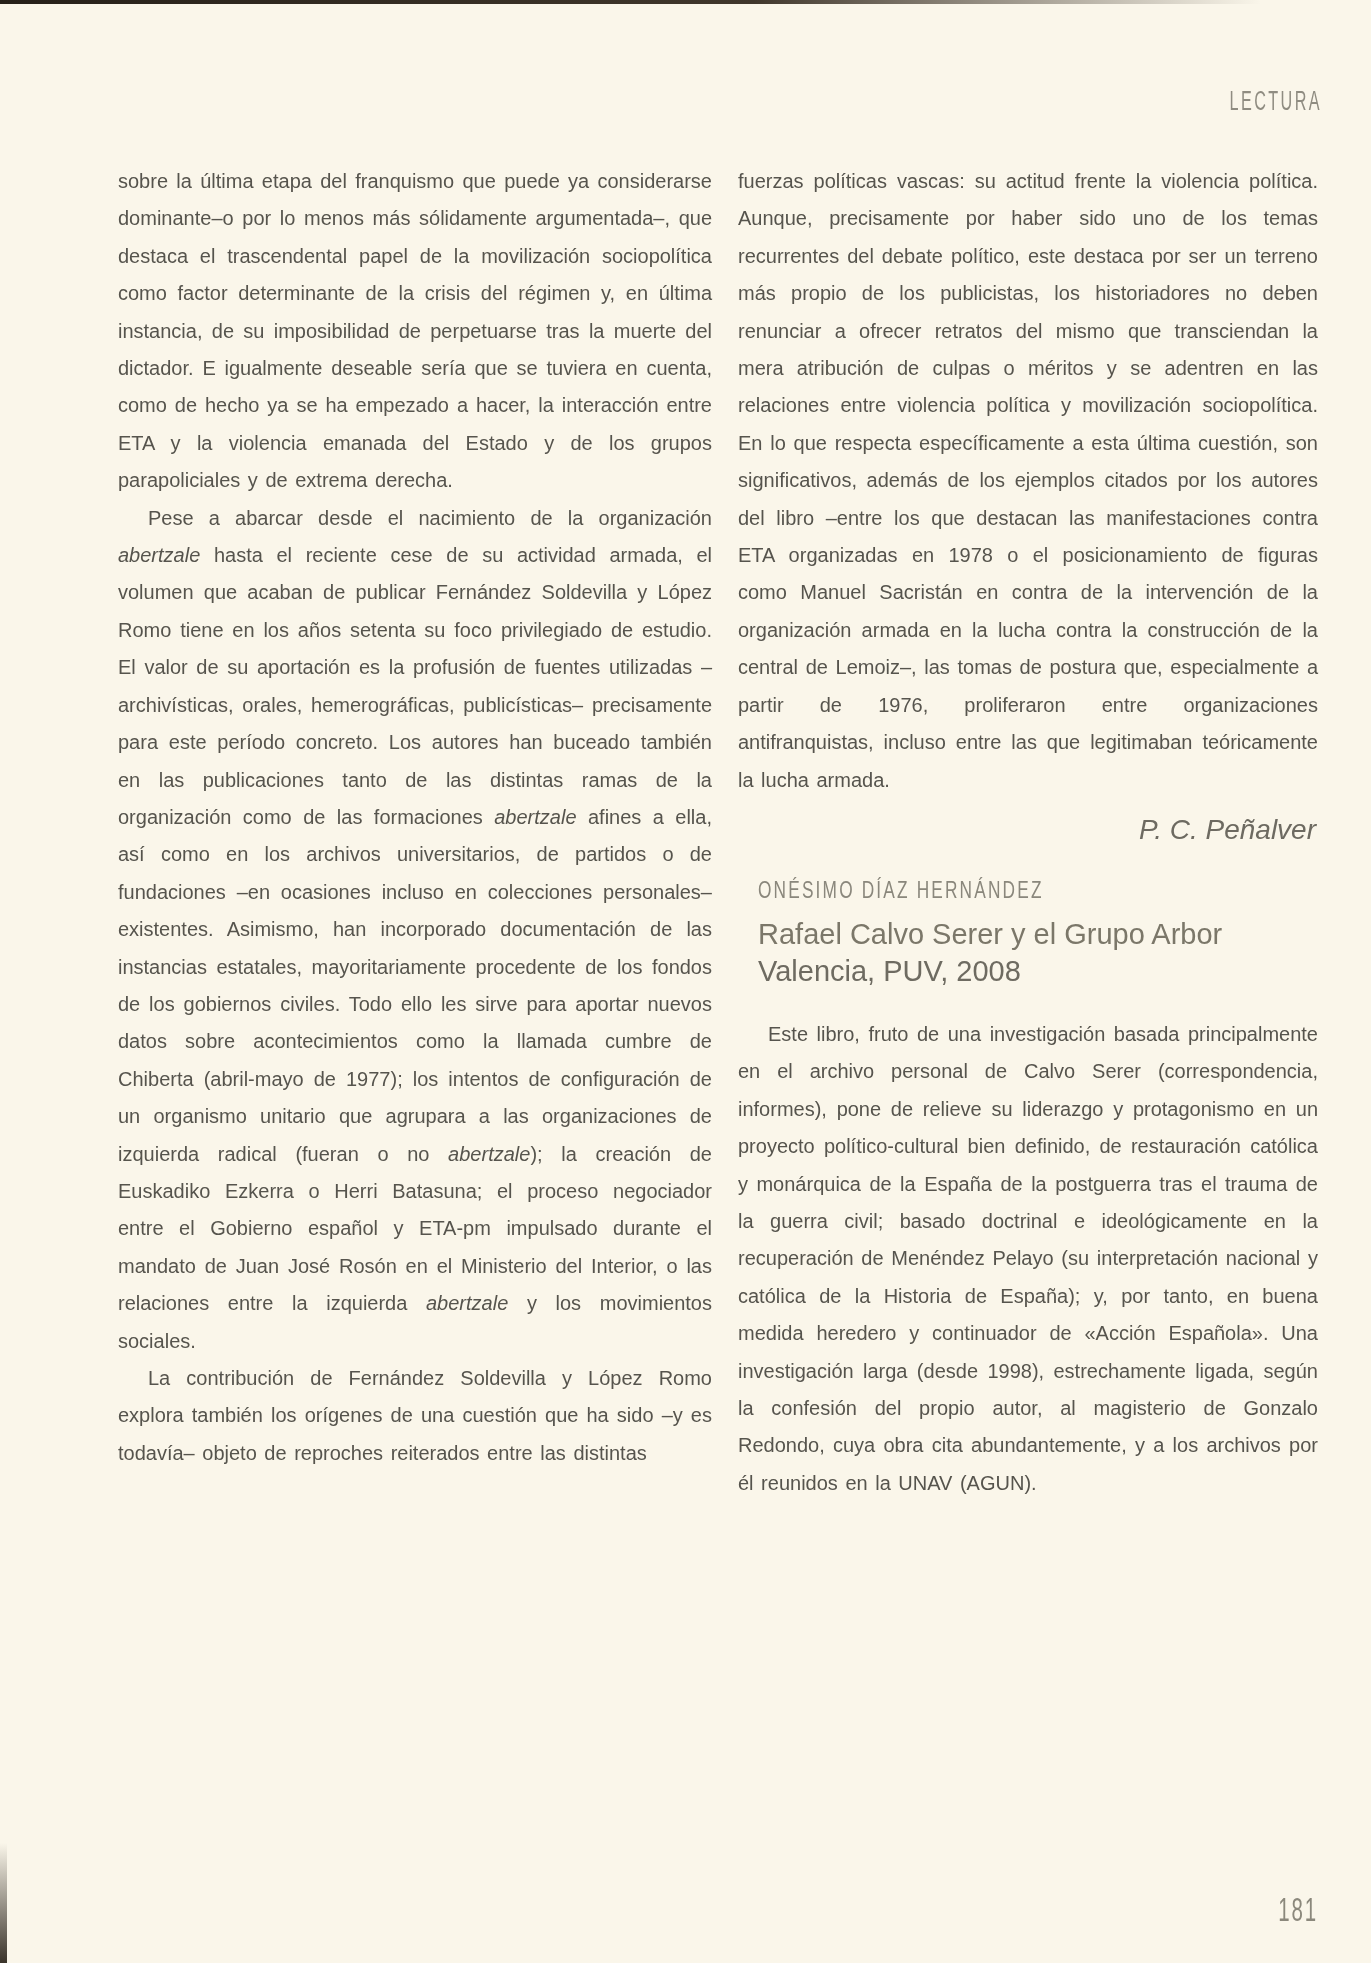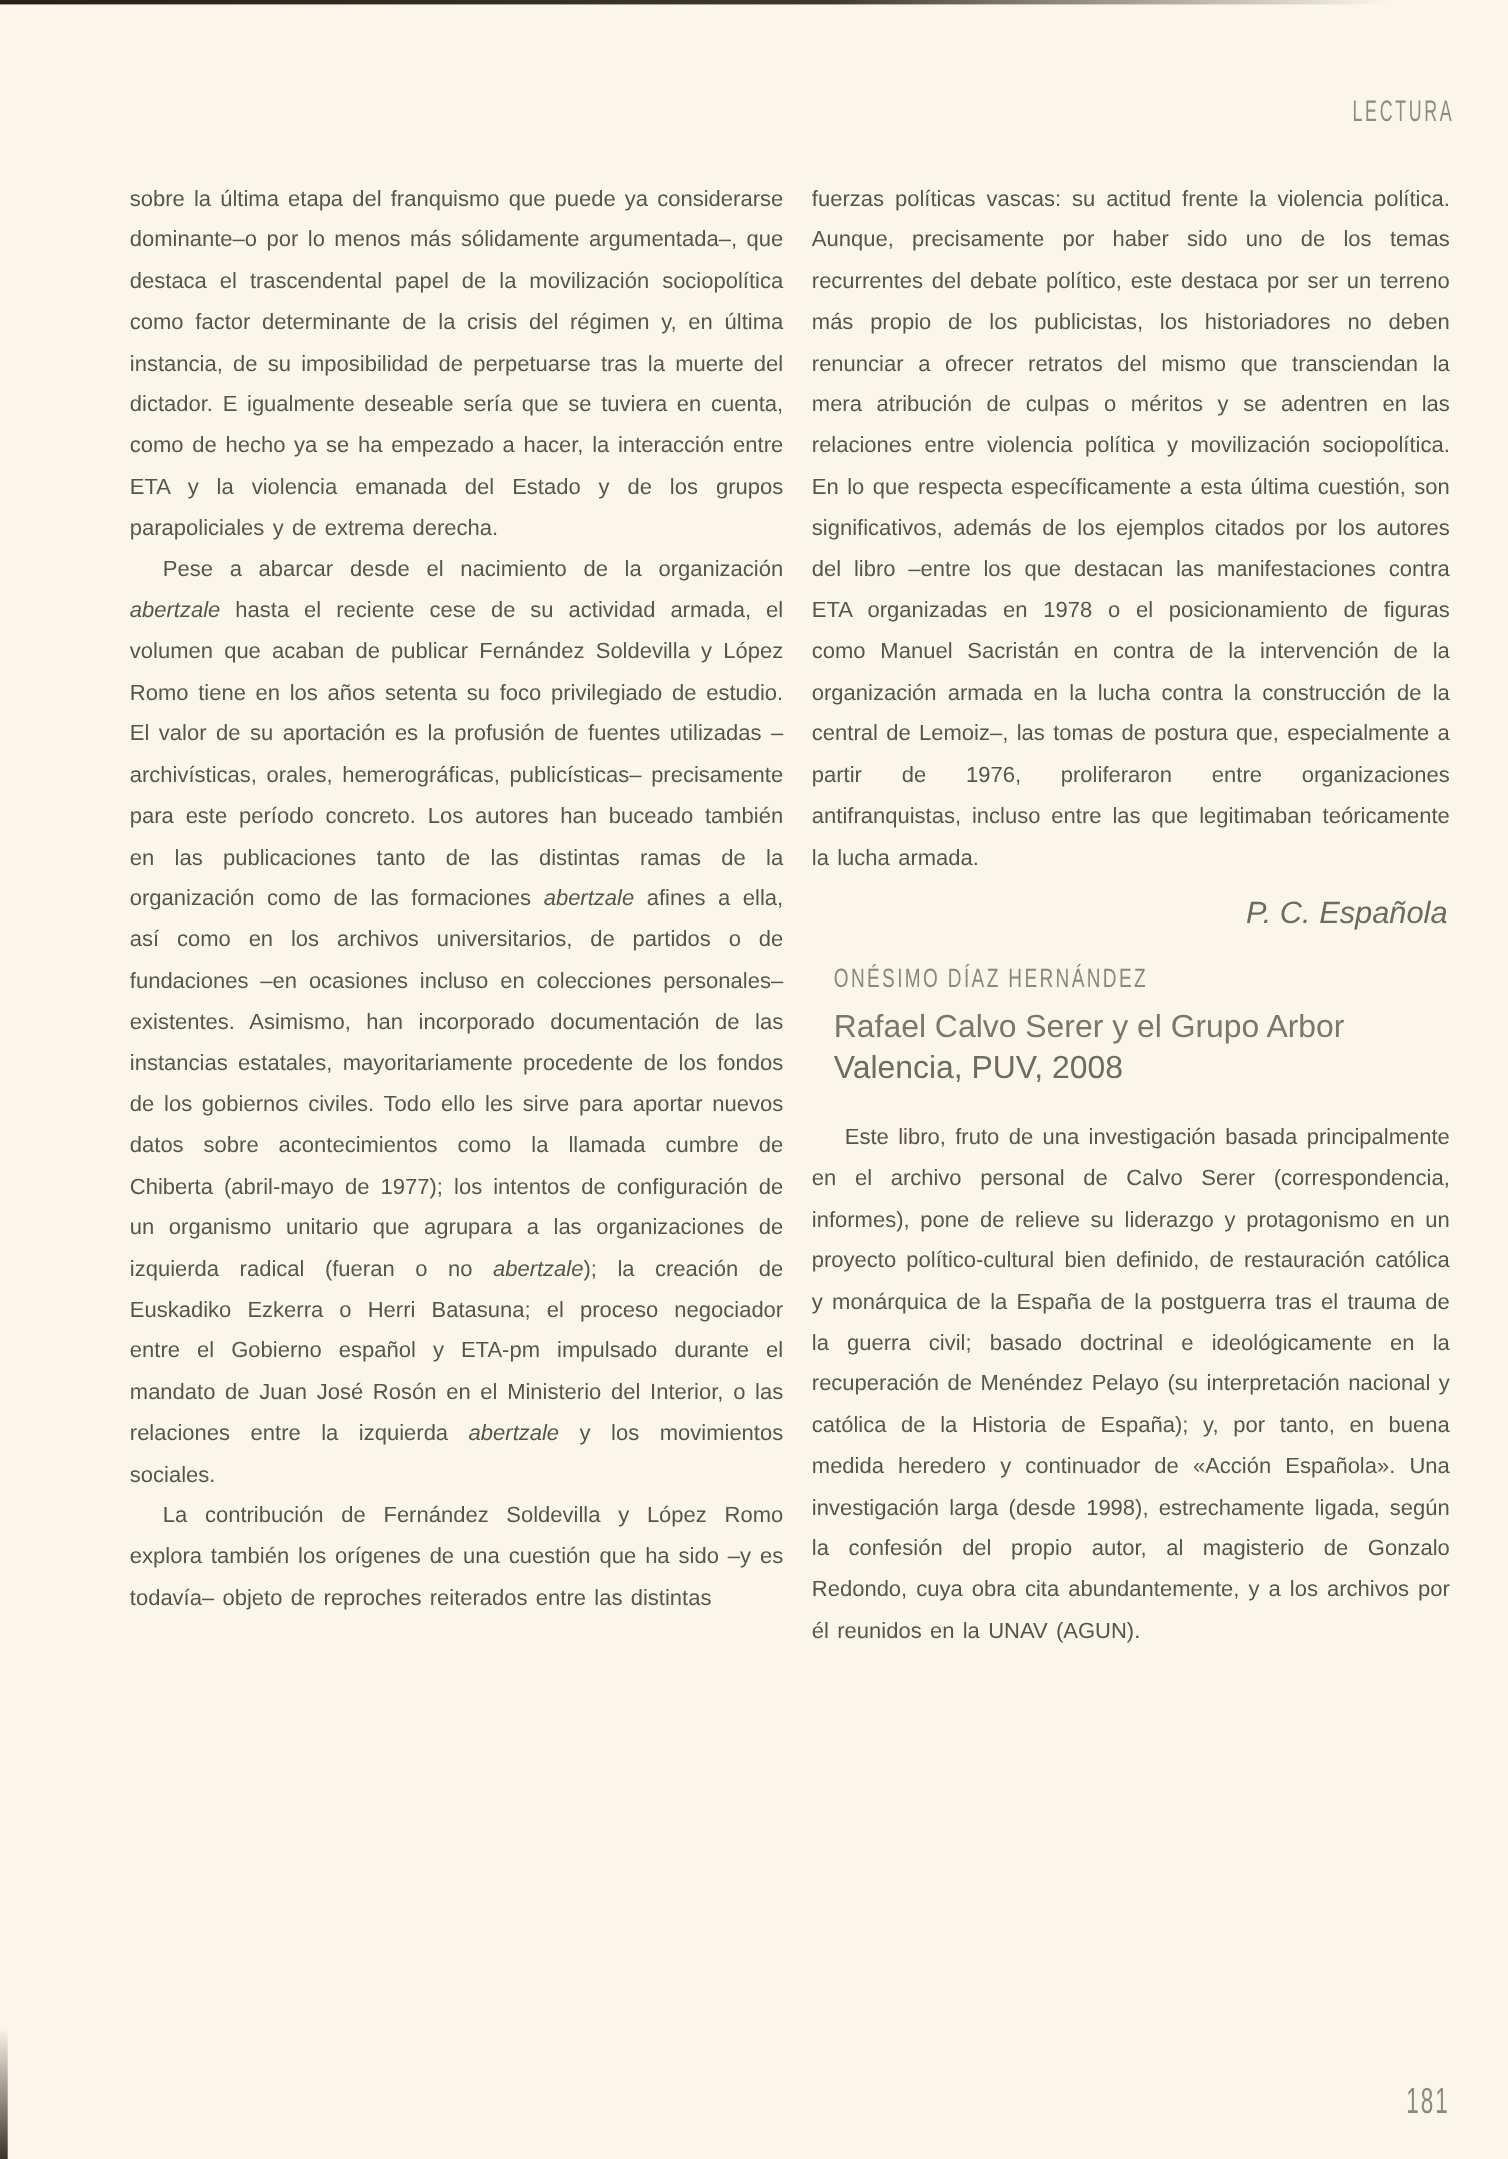--- a/index.html
+++ b/index.html
@@ -87,21 +87,21 @@
 <div class="page-header">LECTURA</div>
 
 <div class="columns">
   <div class="col col-left">
       <div class="para">sobre la última etapa del franquismo que puede ya considerarse dominante–o por lo menos más sólidamente argumentada–, que destaca el trascendental papel de la movilización sociopolítica como factor determinante de la crisis del régimen y, en última instancia, de su imposibilidad de perpetuarse tras la muerte del dictador. E igualmente deseable sería que se tuviera en cuenta, como de hecho ya se ha empezado a hacer, la interacción entre ETA y la violencia emanada del Estado y de los grupos parapoliciales y de extrema derecha.</div>
       <div class="para indent">Pese a abarcar desde el nacimiento de la organización <em>abertzale</em> hasta el reciente cese de su actividad armada, el volumen que acaban de publicar Fernández Soldevilla y López Romo tiene en los años setenta su foco privilegiado de estudio. El valor de su aportación es la profusión de fuentes utilizadas –archivísticas, orales, hemerográficas, publicísticas– precisamente para este período concreto. Los autores han buceado también en las publicaciones tanto de las distintas ramas de la organización como de las formaciones <em>abertzale</em> afines a ella, así como en los archivos universitarios, de partidos o de fundaciones –en ocasiones incluso en colecciones personales– existentes. Asimismo, han incorporado documentación de las instancias estatales, mayoritariamente procedente de los fondos de los gobiernos civiles. Todo ello les sirve para aportar nuevos datos sobre acontecimientos como la llamada cumbre de Chiberta (abril-mayo de 1977); los intentos de configuración de un organismo unitario que agrupara a las organizaciones de izquierda radical (fueran o no <em>abertzale</em>); la creación de Euskadiko Ezkerra o Herri Batasuna; el proceso negociador entre el Gobierno español y ETA-pm impulsado durante el mandato de Juan José Rosón en el Ministerio del Interior, o las relaciones entre la izquierda <em>abertzale</em> y los movimientos sociales.</div>
       <div class="para indent">La contribución de Fernández Soldevilla y López Romo explora también los orígenes de una cuestión que ha sido –y es todavía– objeto de reproches reiterados entre las distintas</div>
     </div>
   <div class="col col-right">
       <div class="para">fuerzas políticas vascas: su actitud frente la violencia política. Aunque, precisamente por haber sido uno de los temas recurrentes del debate político, este destaca por ser un terreno más propio de los publicistas, los historiadores no deben renunciar a ofrecer retratos del mismo que transciendan la mera atribución de culpas o méritos y se adentren en las relaciones entre violencia política y movilización sociopolítica. En lo que respecta específicamente a esta última cuestión, son significativos, además de los ejemplos citados por los autores del libro –entre los que destacan las manifestaciones contra ETA organizadas en 1978 o el posicionamiento de figuras como Manuel Sacristán en contra de la intervención de la organización armada en la lucha contra la construcción de la central de Lemoiz–, las tomas de postura que, especialmente a partir de 1976, proliferaron entre organizaciones antifranquistas, incluso entre las que legitimaban teóricamente la lucha armada.</div>
-      <div class="signature">P. C. Española</div>
+      <div class="signature">P. C. Peñalver</div>
       <div class="book">
         <div class="book-author">ONÉSIMO DÍAZ HERNÁNDEZ</div>
         <div class="book-title">Rafael Calvo Serer y el Grupo Arbor</div>
         <div class="book-pub">Valencia, PUV, 2008</div>
       </div>
       <div class="para indent">Este libro, fruto de una investigación basada principalmente en el archivo personal de Calvo Serer (correspondencia, informes), pone de relieve su liderazgo y protagonismo en un proyecto político-cultural bien definido, de restauración católica y monárquica de la España de la postguerra tras el trauma de la guerra civil; basado doctrinal e ideológicamente en la recuperación de Menéndez Pelayo (su interpretación nacional y católica de la Historia de España); y, por tanto, en buena medida heredero y continuador de «Acción Española». Una investigación larga (desde 1998), estrechamente ligada, según la confesión del propio autor, al magisterio de Gonzalo Redondo, cuya obra cita abundantemente, y a los archivos por él reunidos en la UNAV (AGUN).</div>
     </div>
 </div>
 
 <div class="page-number">181</div>

